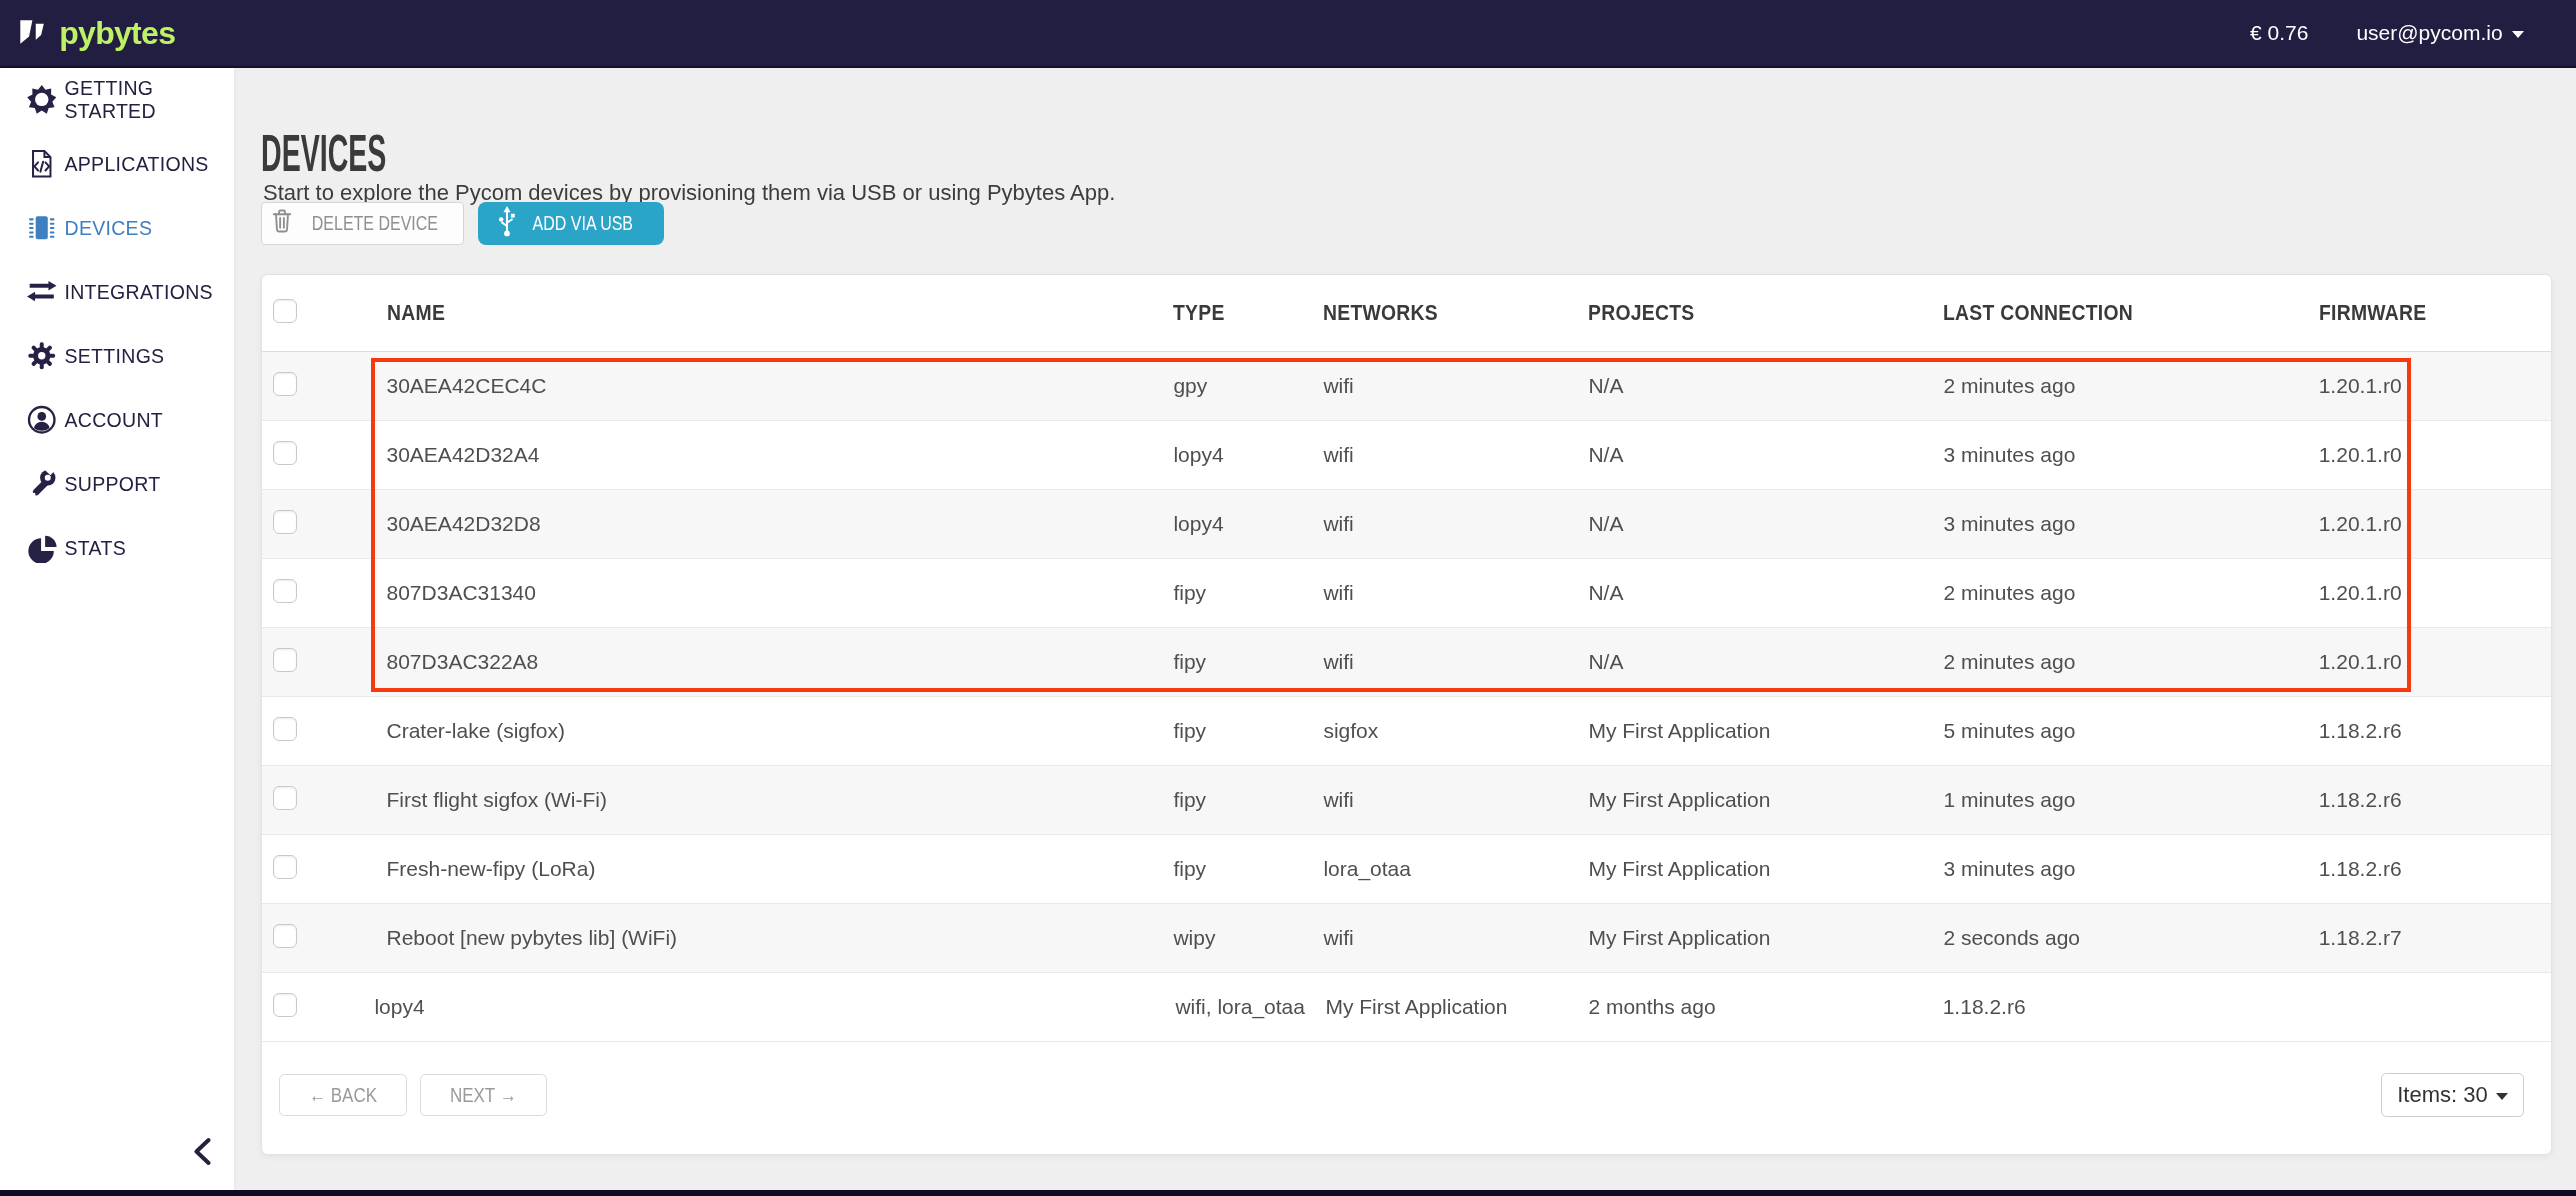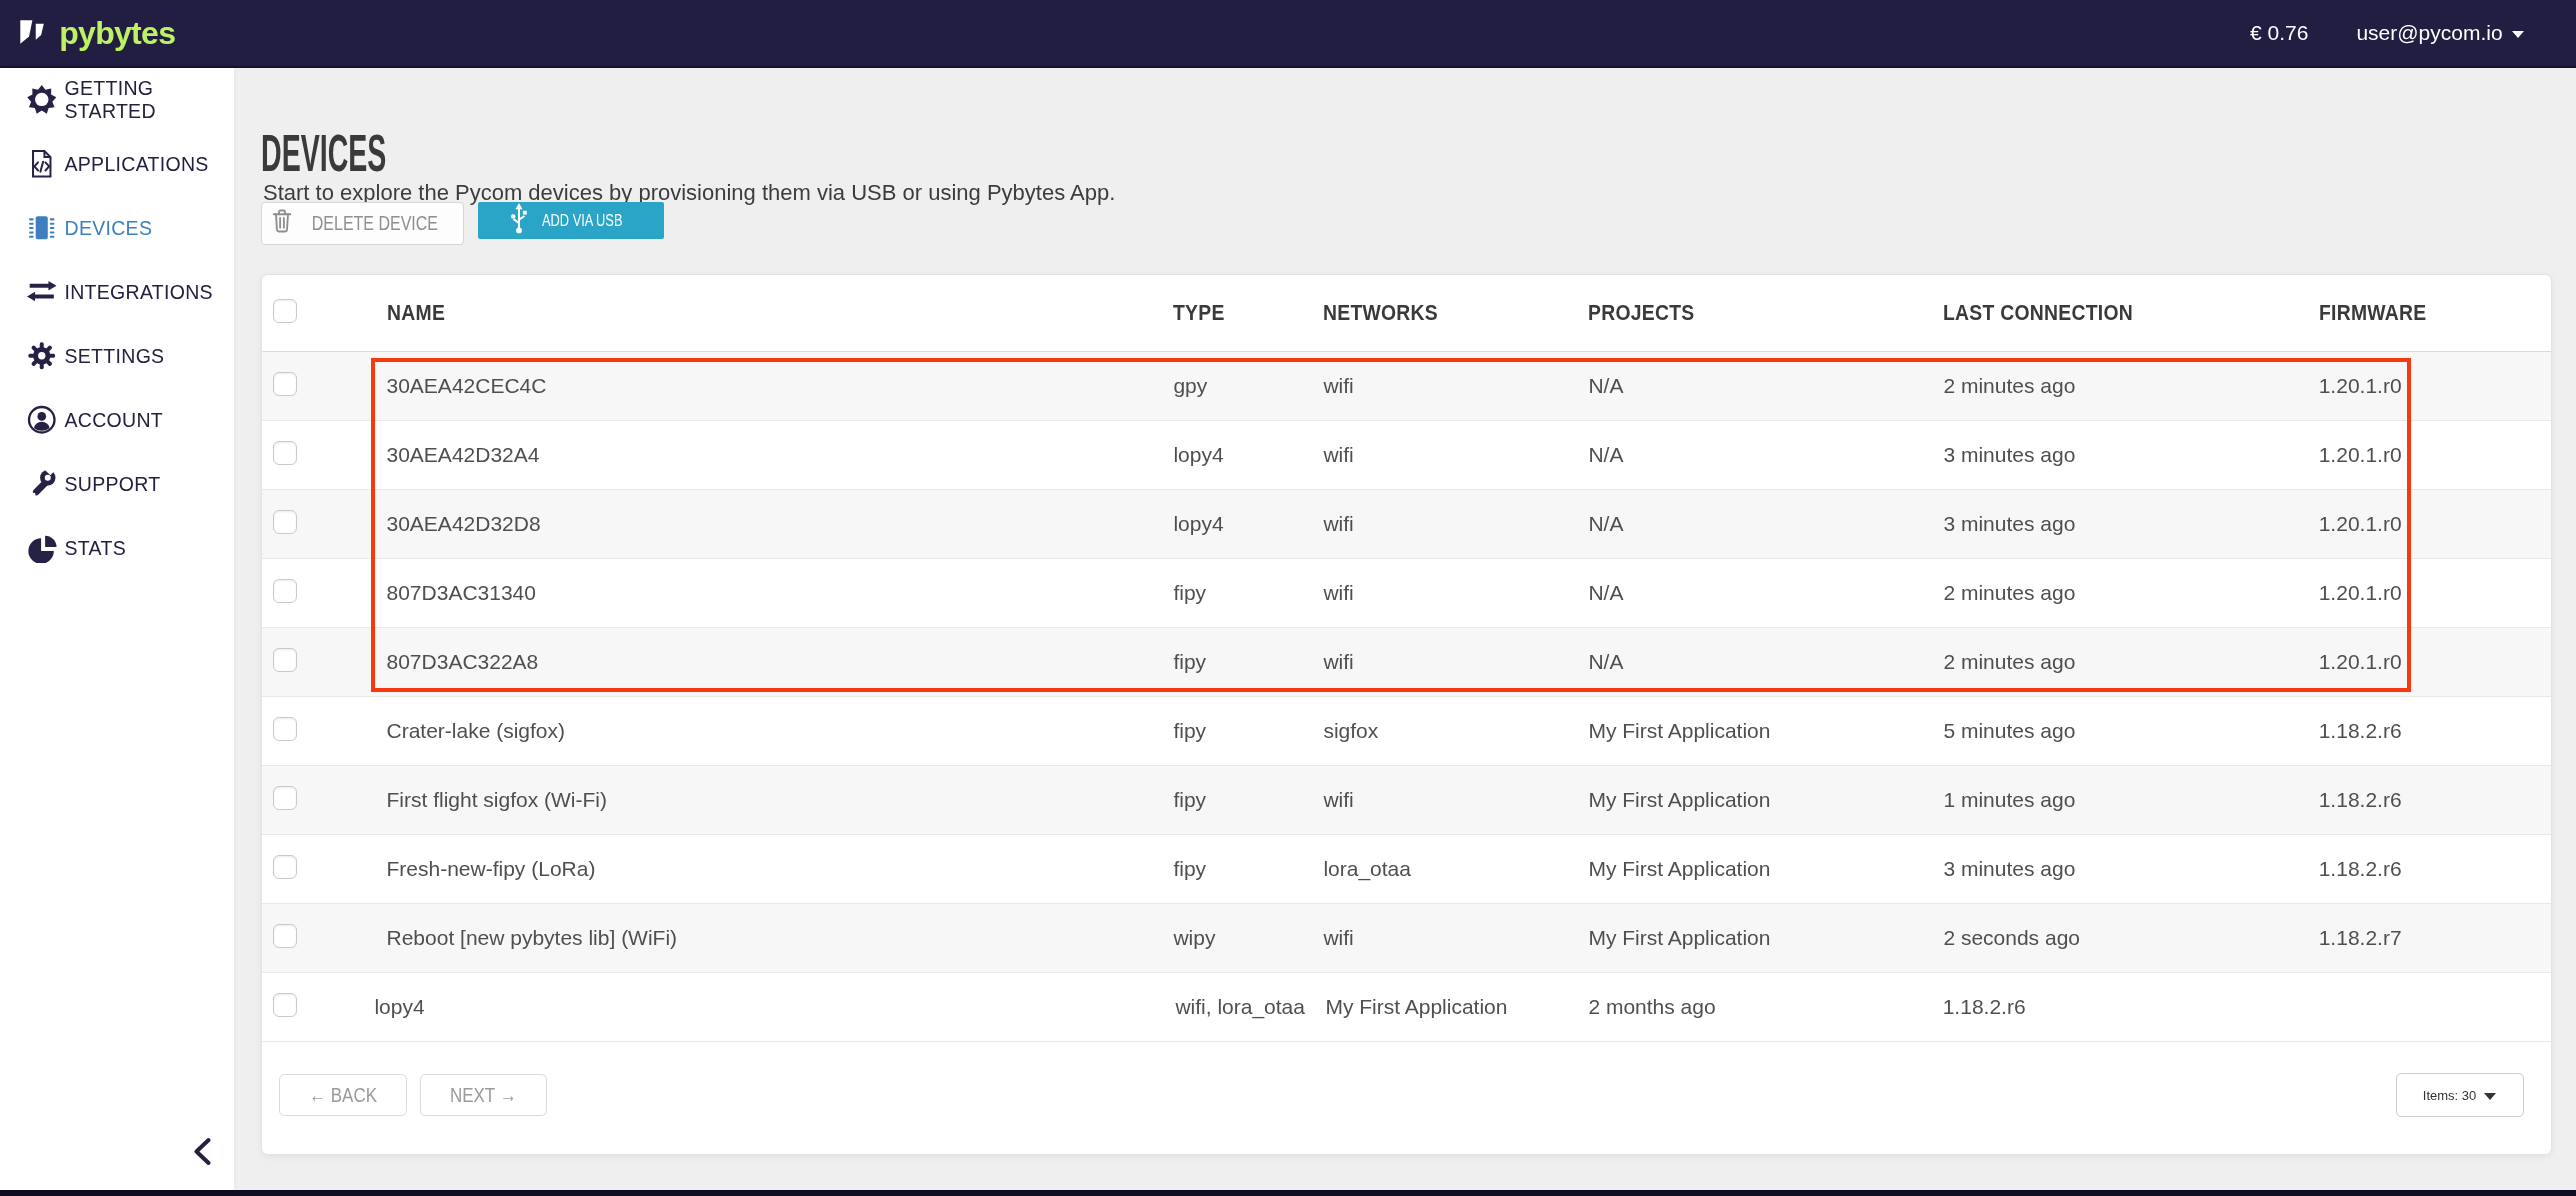--- a/index.html
+++ b/index.html
@@ -35,22 +35,22 @@
   .cond90{display:inline-block;transform:scaleX(.9);transform-origin:0 50%;white-space:nowrap;}
 
   
   .page-title{position:absolute;left:261px;top:94px;font-size:51px;font-weight:bold;
     color:#3a3a3a;line-height:51px;}
   .page-subtitle{position:absolute;left:263px;top:158px;font-size:22px;color:#3c3c3c;}
   .actions{position:absolute;left:261px;top:202px;display:flex;gap:14px;}
   .btn-delete{width:203px;height:43px;background:#fdfdfd;border:1.3px solid #d6d6d6;border-radius:4px;
     display:flex;align-items:center;justify-content:center;gap:4px;color:#8f8f8f;font-size:20px;
     box-sizing:border-box;cursor:pointer;}
-  .btn-add{width:186px;height:37px;background:#2ba5c7;border:none;border-radius:2px;
-    display:flex;align-items:center;justify-content:center;gap:2.7px;color:#fff;font-size:16px;
+  .btn-add{width:186px;height:43px;background:#2ba5c7;border:none;border-radius:8px;
+    display:flex;align-items:center;justify-content:center;gap:2.7px;color:#fff;font-size:20px;
     box-sizing:border-box;cursor:pointer;}
 
   
   .card{position:absolute;left:261px;top:274px;width:2289px;height:879px;background:#fff;
     border:1.3px solid #e3e3e3;border-radius:6.7px;box-shadow:0 2px 6.7px rgba(0,0,0,.06);}
   .thead-row,.trow{display:grid;grid-template-columns:107px 799px 148px 263px 355px 376px 241px;
     align-items:center;}
   .thead-row{height:76px;border-bottom:1.3px solid #dcdcdc;}
   .trow{height:68px;border-bottom:1.3px solid #e9e9e9;cursor:pointer;}
   .trow.alt{background:#f7f7f7;}
@@ -69,21 +69,21 @@
     border:4.7px solid #f7390f;box-sizing:border-box;pointer-events:none;}
 
   
   .pagination{position:absolute;left:7px;right:0;top:798px;display:flex;align-items:center;
     padding:0 27.5px 0 10px;}
   .pg-btn{height:42px;background:#fff;border:1.3px solid #dadada;border-radius:5.4px;color:#9a9a9a;
     font-size:20px;display:flex;align-items:center;justify-content:center;box-sizing:border-box;
     cursor:pointer;padding:0 23px;}
   .pg-btn + .pg-btn{margin-left:13.4px;}
   .items-btn{margin-left:auto;height:44px;min-width:128px;background:#fff;border:1.3px solid #cccccc;
-    border-radius:5.4px;color:#333;font-size:13px;display:flex;align-items:center;justify-content:center;
+    border-radius:5.4px;color:#333;font-size:22px;display:flex;align-items:center;justify-content:center;
     gap:8px;box-sizing:border-box;cursor:pointer;padding:0 14.8px;}
   .items-caret{width:0;height:0;border-left:6px solid transparent;border-right:6px solid transparent;
     border-top:7.4px solid #333;margin-top:2.7px;}
 
   .window-edge{position:absolute;left:0;bottom:0;width:100%;height:6px;background:#0e0c1e;}
 </style>
 </head>
 <body>
 
 <div id="app">

